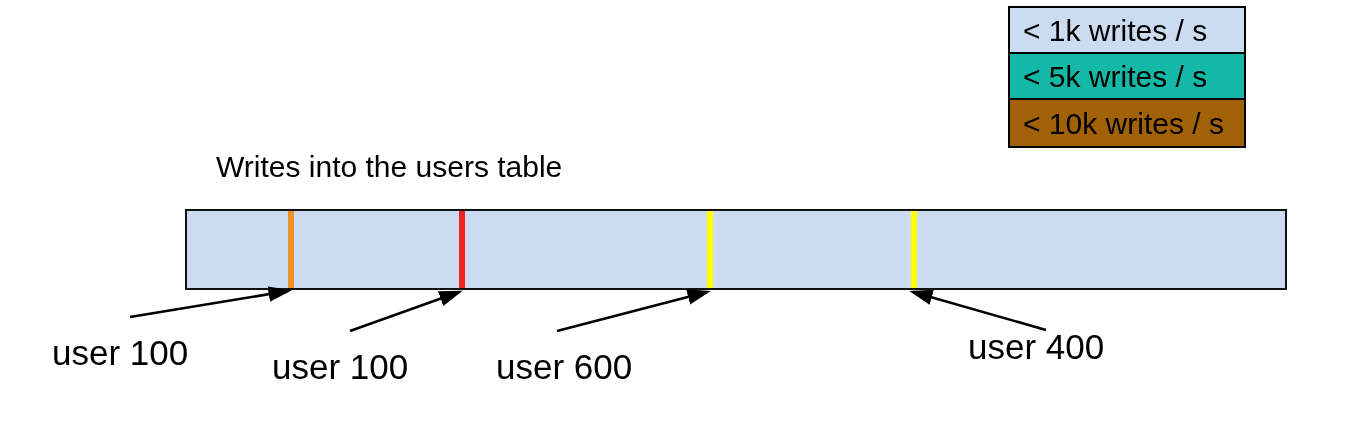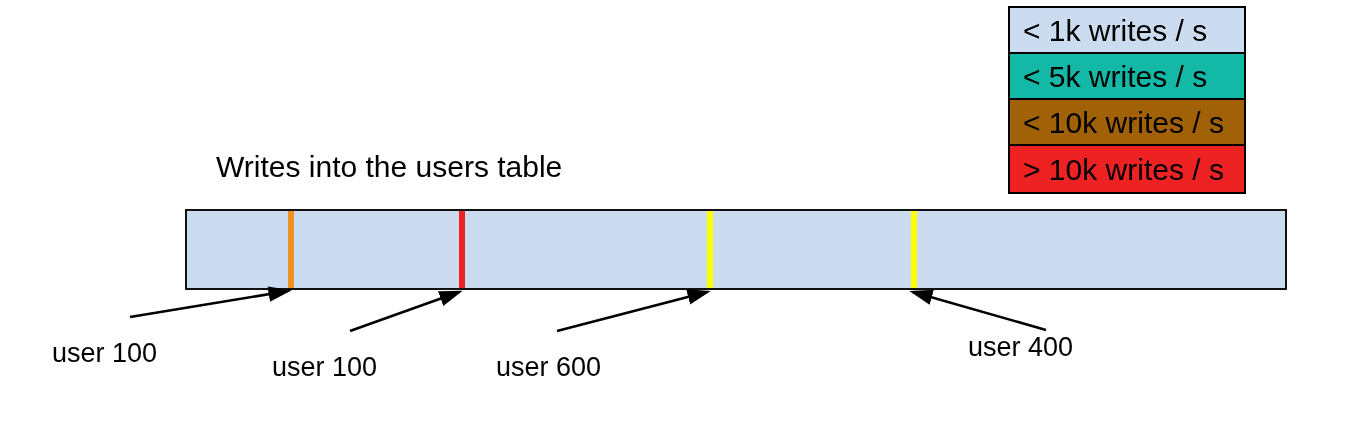--- a/index.html
+++ b/index.html
@@ -73,40 +73,37 @@
   #annotations {
     position: absolute;
     left: 0;
     top: 0;
     width: 1350px;
     height: 422px;
     pointer-events: none;
   }
   .user-label {
     position: absolute;
-    font-size: 27px;
+    font-size: 35px;
     line-height: 30px;
     white-space: nowrap;
   }
 </style>
 </head>
 <body>
 
 <div id="legend">
   <div class="legend-row" style="background: rgb(204, 220, 240);">
     <span class="legend-label">&lt; 1k writes / s</span>
   </div>
   <div class="legend-row" style="background: #14b8a6;">
     <span class="legend-label">&lt; 5k writes / s</span>
   </div>
   <div class="legend-row" style="background: #a16207;">
     <span class="legend-label">&lt; 10k writes / s</span>
-  </div>
-  <div class="legend-row" style="background: rgb(238, 34, 34);">
-    <span class="legend-label">&gt; 10k writes / s</span>
   </div>
 </div>
 
 <div id="caption">Writes into the users table</div>
 
 <div id="table-bar" style="left: 185px; top: 209px; width: 1102px; height: 81px; background: rgb(204, 220, 240); border-color: rgb(17, 17, 17);">
   <div class="marker" style="left: 101px; background: rgb(239, 145, 34);"></div>
   <div class="marker" style="left: 272px; background: rgb(238, 34, 34);"></div>
   <div class="marker" style="left: 520px; background: rgb(255, 255, 0);"></div>
   <div class="marker" style="left: 724px; background: rgb(255, 255, 0);"></div>

